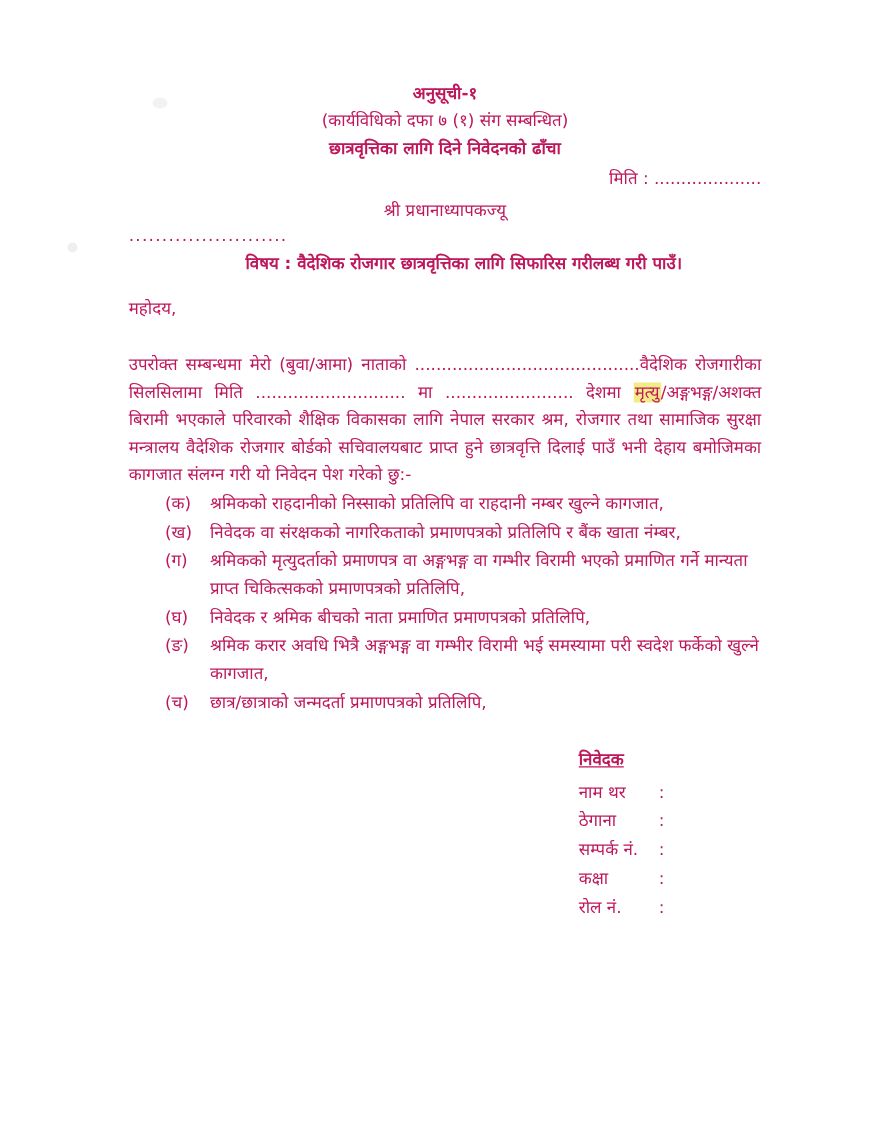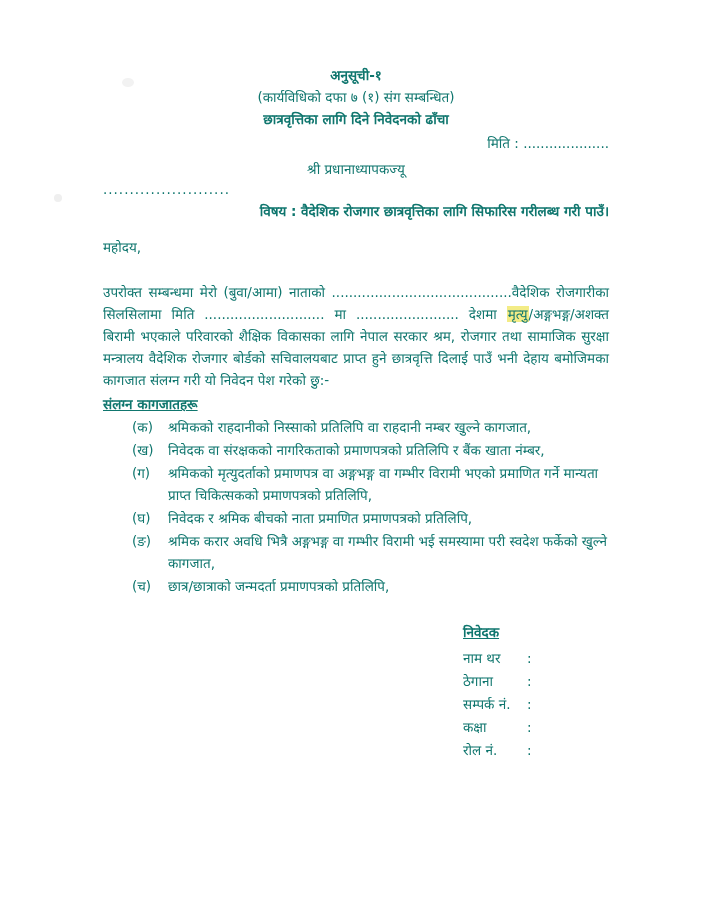--- a/index.html
+++ b/index.html
@@ -2,39 +2,39 @@
 <html><head>
 <meta charset="utf-8">
 <style>
   html, body { margin: 0; padding: 0; background: #ffffff; }
   .page {
     position: relative;
     width: 704px;
     height: 910px;
     background: #ffffff;
     font-family: "DejaVu Sans", sans-serif;
-    color: #0f766e;
+    color: #be185d;
     overflow: hidden;
   }
   .content {
     position: absolute;
     left: 103px;
     top: 64px;
     width: 506px;
     font-size: 13.5px;
     line-height: 22px;
   }
   .center { text-align: center; }
   .title-schedule { font-weight: 600; }
   .title-reference { font-weight: 400; }
   .title-form { font-weight: 700; }
   .date-line { text-align: right; margin-top: 2px; }
   .addressee { margin-top: 4px; text-align: center; }
   .addressee-blank { letter-spacing: 1px; margin-top: -2px; }
-  .subject { text-align: right; font-weight: 700; margin-top: 0px; padding-left: 30px; }
+  .subject { text-align: center; font-weight: 700; margin-top: 0px; padding-left: 30px; }
   .salutation { margin-top: 14px; }
   .body-para { margin-top: 23px; text-align: justify; }
   .attachments-heading { font-weight: 700; text-decoration: underline; margin-top: 2px; }
   .att-item { display: flex; line-height: 22px; margin-top: 1px; }
   .att-label { width: 65px; padding-left: 29px; box-sizing: border-box; flex: none; }
   .att-text { flex: 1; }
   .signature { margin-left: 360px; margin-top: 24px; }
   .signature-heading { font-weight: 700; text-decoration: underline; margin-bottom: 4px; }
   .sig-row { display: flex; line-height: 23px; }
   .sig-label { width: 64px; flex: none; }
@@ -67,21 +67,20 @@
     <div class="addressee-blank">........................</div>
 
     <div class="subject">विषय : वैदेशिक रोजगार छात्रवृत्तिका लागि सिफारिस गरीलब्ध गरी पाउँ।</div>
 
     <div class="salutation">महोदय,</div>
 
     <div class="body-para">
       <span>उपरोक्त सम्बन्धमा मेरो (बुवा/आमा) नाताको ..........................................वैदेशिक रोजगारीका सिलसिलामा मिति ............................ मा ........................ देशमा </span><span class="hl" style="background-color: rgb(243, 236, 134);">मृत्यु</span><span>/अङ्गभङ्ग/अशक्त बिरामी भएकाले परिवारको शैक्षिक विकासका लागि नेपाल सरकार श्रम, रोजगार तथा सामाजिक सुरक्षा मन्त्रालय वैदेशिक रोजगार बोर्डको सचिवालयबाट प्राप्त हुने छात्रवृत्ति दिलाई पाउँ भनी देहाय बमोजिमका कागजात संलग्न गरी यो निवेदन पेश गरेको छु:-</span>
     </div>
 
-    <div class="attachments-heading">संलग्न कागजातहरू</div>
 
     <div>
       <div class="att-item">
         <span class="att-label">(क)</span>
         <span class="att-text">श्रमिकको राहदानीको निस्साको प्रतिलिपि वा राहदानी नम्बर खुल्ने कागजात,</span>
       </div>
       <div class="att-item">
         <span class="att-label">(ख)</span>
         <span class="att-text">निवेदक वा संरक्षकको नागरिकताको प्रमाणपत्रको प्रतिलिपि र बैंक खाता नंम्बर,</span>
       </div>

